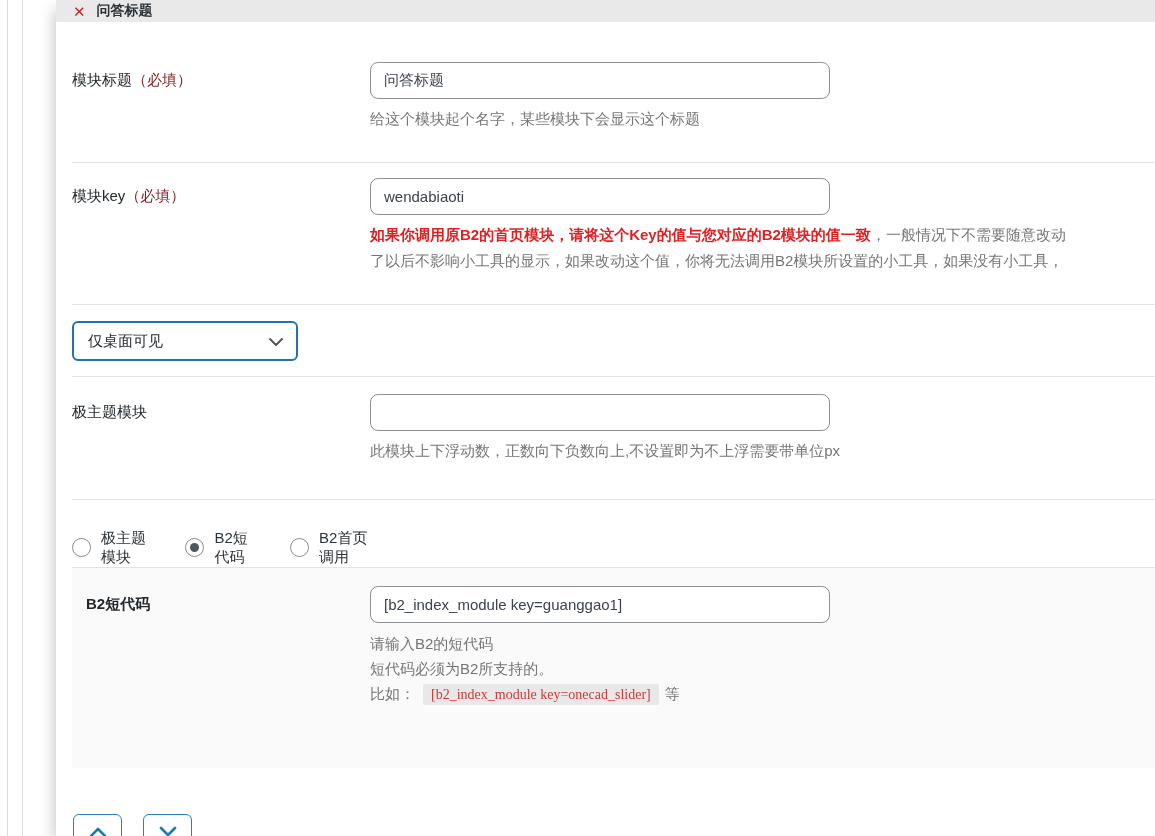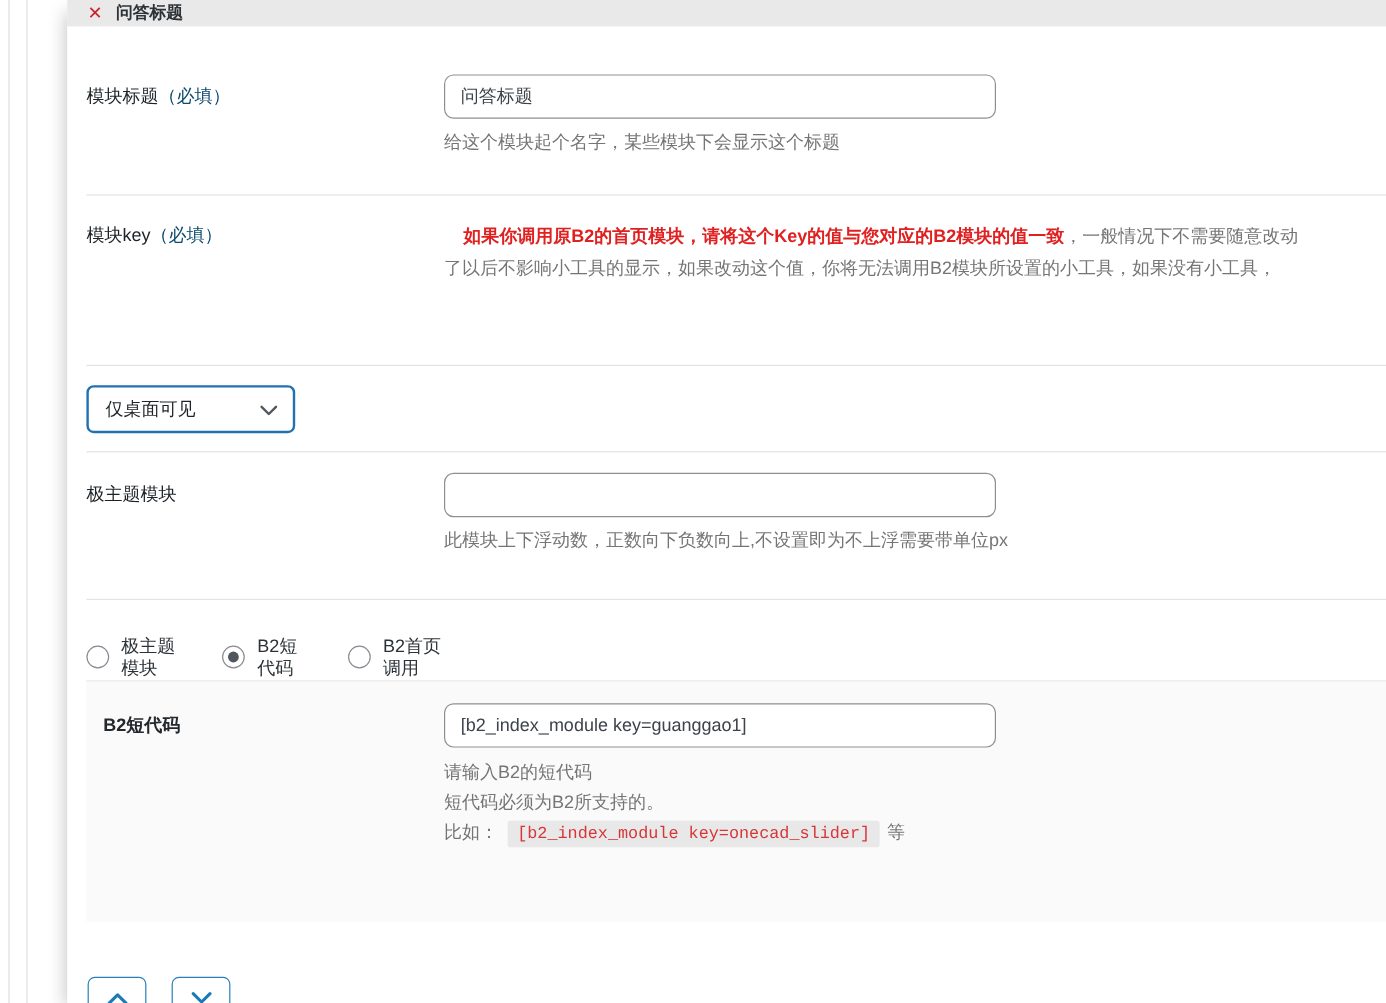--- a/index.html
+++ b/index.html
@@ -21,49 +21,49 @@
 
   .row { display:grid; grid-template-columns:298px 1fr; padding-left:16px; }
   .row-1 { padding-top:40px; height:140px; }
   .row-2 { padding-top:15px; height:141px; }
   .row-3 { padding-top:16px; height:71px; }
   .row-4 { padding-top:17px; height:122px; }
   .row-5 { padding-top:20px; height:67px; }
   .sep { height:1px; background:#e3e3e3; margin-left:16px; }
 
   .flabel { font-size:15px; color:#1d2327; padding-top:9px; }
-  .req { color:#0c4a6e;font-family:Liberation Mono, monospace; }
+  .req { color:#7f1d1d;font-family:Liberation Mono, monospace; }
 
   .text-input { width:460px; height:37px; border:1px solid #8c8f94; border-radius:8px;
     background:#fff; font-size:15px; color:#3c434a; padding:0 13px; outline:none;
     font-family:"Liberation Sans","DejaVu Sans",sans-serif; display:block; }
   .help { font-size:15px; color:#757575; margin-top:8px; line-height:23px; }
 
   .warn-line { white-space:nowrap; font-size:15px; line-height:26px; color:#757575; }
   .warn-line.first { margin-top:7px; }
-  .warn-strong { color:#e02121; font-weight:700;margin-left:16px; }
+  .warn-strong { color:#e02121; font-weight:700; }
 
-  .select-box { width:174px; height:40px; border:2px solid #2271b1; border-radius:6px;
+  .select-box { width:226px; height:40px; border:2px solid #2271b1; border-radius:6px;
     background:#fff; display:flex; align-items:center; padding:0 14px; font-size:15px;
     color:#1d2327; position:relative; cursor:pointer; }
   .select-box svg { position:absolute; right:12px; top:13px; }
 
   .radio-group { display:flex; align-items:center; gap:36px; padding-top:8px; }
   .radio-item { display:flex; align-items:center; gap:10px; cursor:pointer; }
   .radio-circle { width:19px; height:19px; border:1px solid #8c8993; border-radius:50%;
     background:#fff; position:relative; flex:0 0 auto; }
   .radio-circle.checked::after { content:""; position:absolute; left:4px; top:4px;
     width:9px; height:9px; border-radius:50%; background:#50575e; }
   .radio-label { font-size:15px; color:#2c3338; }
 
   .section { margin-left:16px; background:#fafafa; height:200px; padding:18px 0 0 14px;
     display:grid; grid-template-columns:284px 1fr; }
   .section .flabel { font-weight:700; color:#23282d; }
   .code-chip { background:#e8e8e8; color:#d63638; border-radius:2px;
-    font-family:Liberation Mono, monospace; font-size:14px;
+    font-family:Liberation Serif, serif; font-size:14px;
     padding:3px 8px; margin:0 6px 0 8px; }
 
   .footer { margin-top:46px; padding-left:17px; display:flex; gap:21px; }
   .icon-btn { width:49px; height:36px; background:#fff; border:1px solid #2780ba;
     border-radius:6px; display:flex; align-items:center; justify-content:center;
     cursor:pointer; }
 </style>
 </head>
 <body>
 
@@ -86,20 +86,21 @@
       <div class="help">给这个模块起个名字，某些模块下会显示这个标题</div>
     </div>
   </div>
   <div class="sep"></div>
 
   <div class="row row-2">
     <div class="flabel">
       <span>模块key</span><span class="req">（必填）</span>
     </div>
     <div>
+      <input class="text-input" type="text" value="wendabiaoti" style="">
       <div class="warn-line first">
         <span class="warn-strong">如果你调用原B2的首页模块，请将这个Key的值与您对应的B2模块的值一致</span><span>，一般情况下不需要随意改动</span>
       </div>
       <div class="warn-line">了以后不影响小工具的显示，如果改动这个值，你将无法调用B2模块所设置的小工具，如果没有小工具，</div>
     </div>
   </div>
   <div class="sep"></div>
 
   <div class="row row-3">
     <div>

